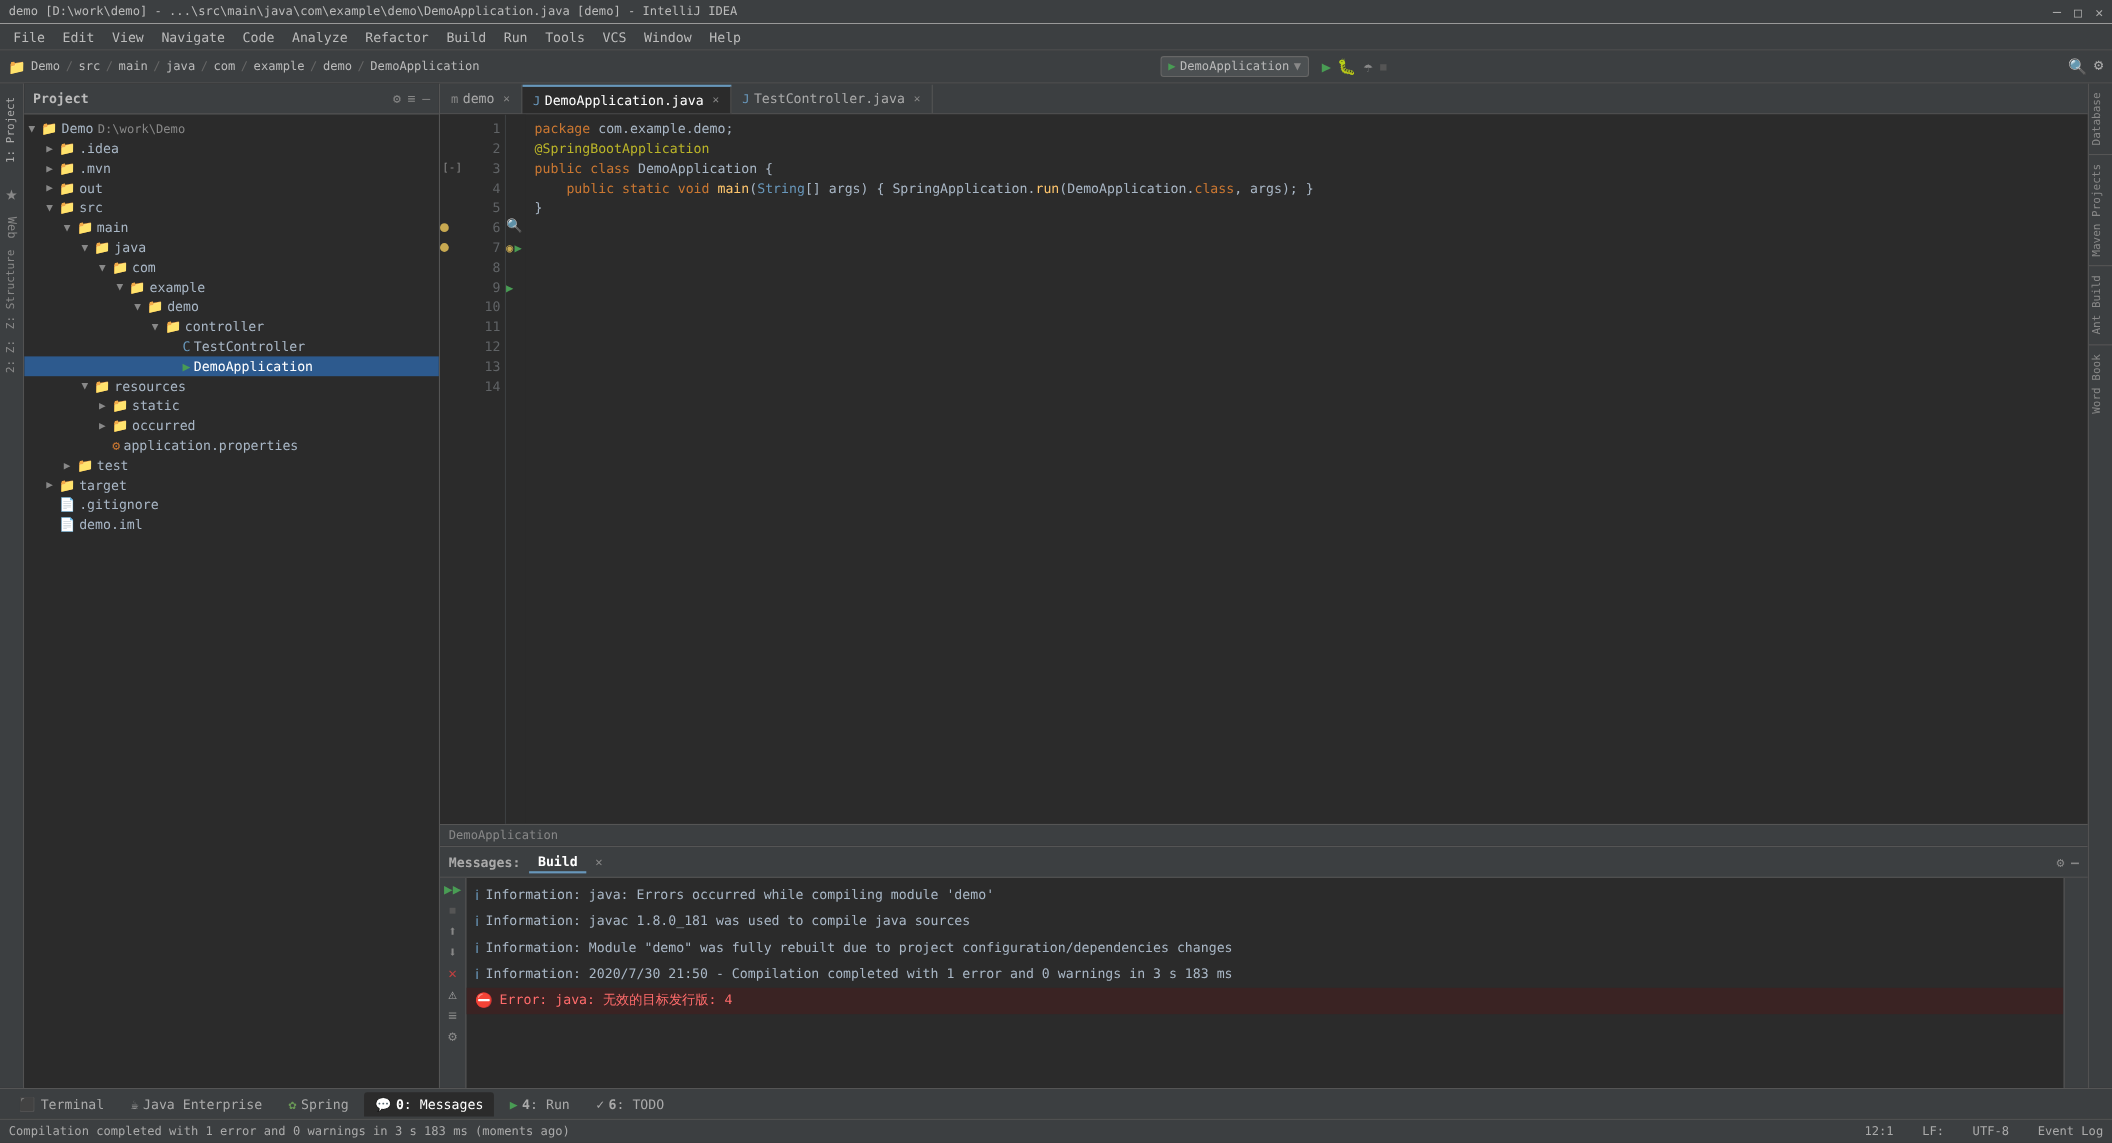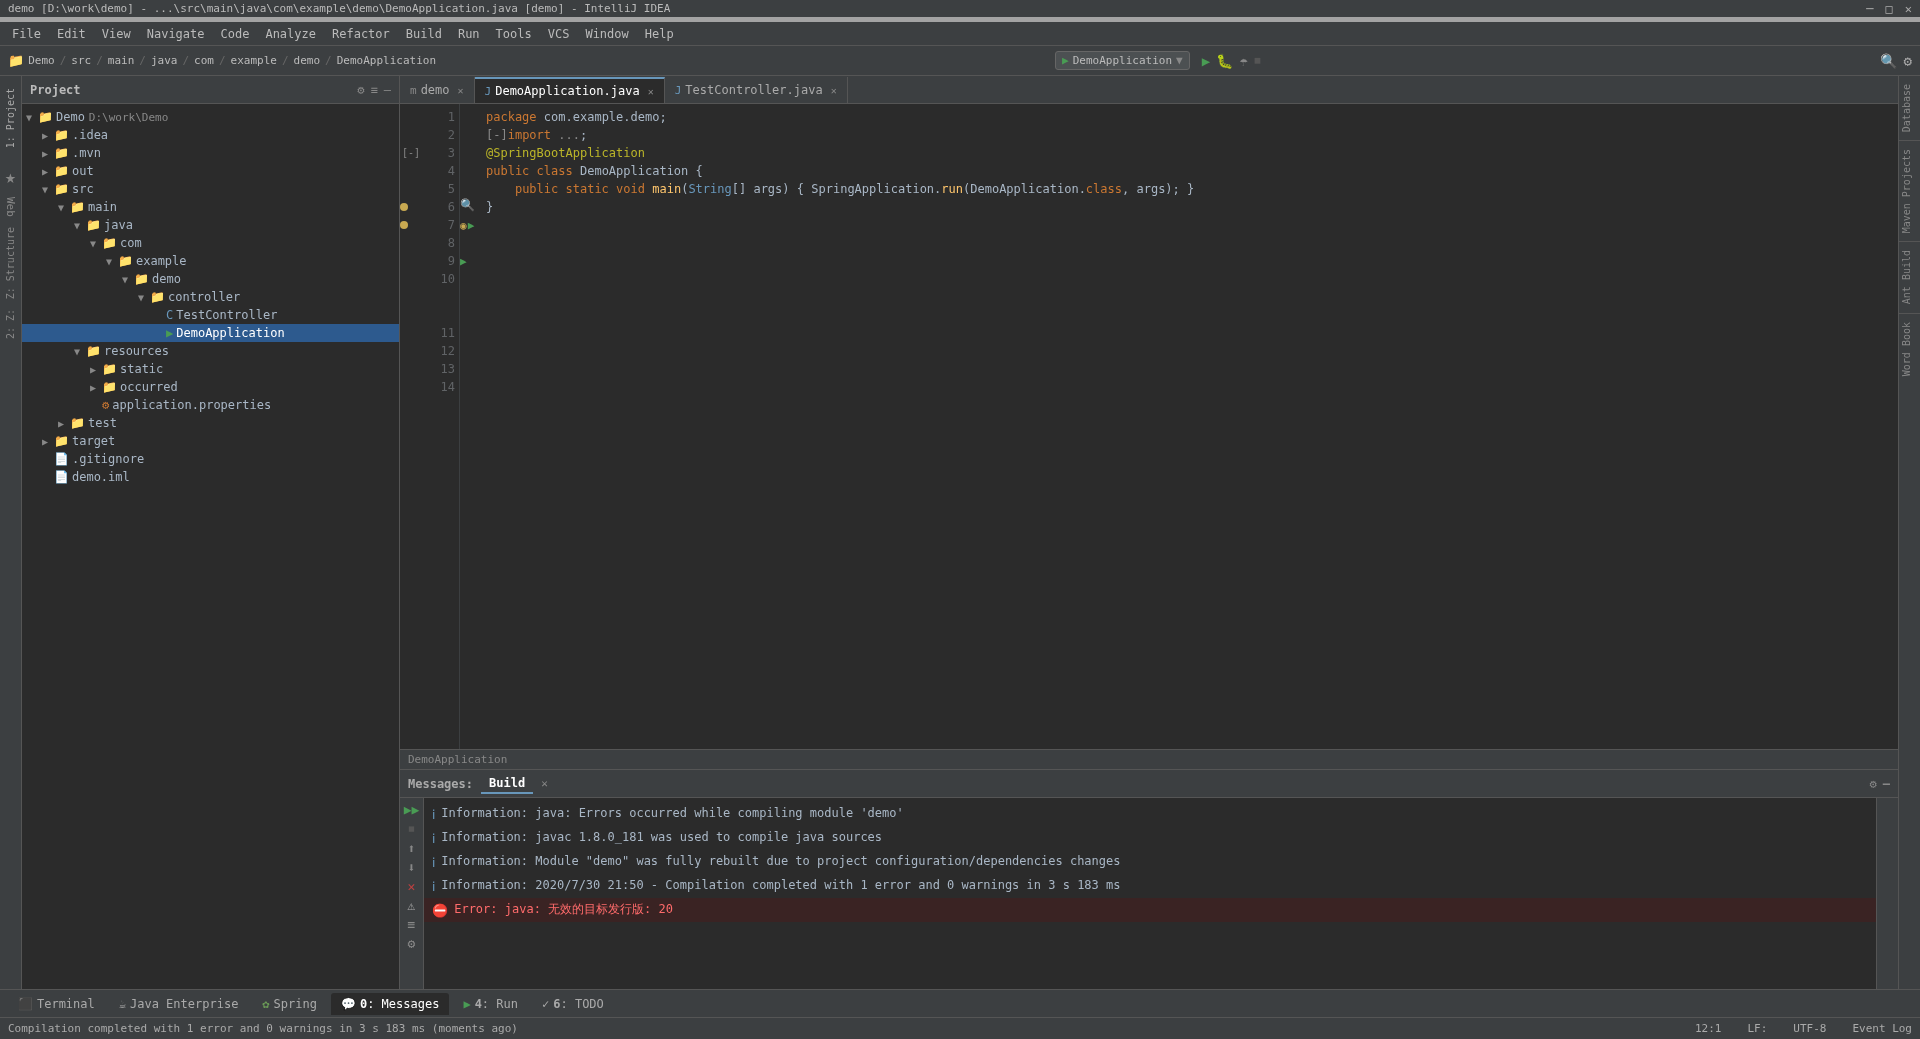--- a/index.html
+++ b/index.html
@@ -1,19 +1,19 @@
 <!DOCTYPE html>
 <html><head>
   <meta charset="utf-8">
   <style>
     * { margin: 0; padding: 0; box-sizing: border-box; }
     body { font-family: 'Consolas', 'Monaco', monospace; font-size: 12px; background: #2b2b2b; color: #a9b7c6; overflow: hidden; width: 1920px; height: 1039px; }
 
     
-    #title-bar { background: #3c3f41; height: 22px; display: flex; align-items: center; padding: 0 8px; color: #bbbbbb; font-size: 11px; border-bottom: 5px solid #a3a3a3; }
+    #title-bar { background: #3c3f41; height: 22px; display: flex; align-items: center; padding: 0 8px; color: #bbbbbb; font-size: 11px; border-bottom: 1px solid #a3a3a3; }
     #title-bar .window-controls { margin-left: auto; display: flex; gap: 12px; }
     #title-bar .win-btn { cursor: pointer; font-size: 12px; color: #aaa; }
 
     
     #menu-bar { background: #3c3f41; height: 24px; display: flex; align-items: center; padding: 0 4px; border-bottom: 1px solid #555; }
     .menu-item { padding: 2px 8px; color: #bbbbbb; font-size: 12px; cursor: pointer; }
 
     
     #toolbar { background: #3c3f41; height: 30px; display: flex; align-items: center; padding: 0 8px; gap: 4px; border-bottom: 1px solid #555; }
     .breadcrumb-item { color: #bbbbbb; font-size: 11px; display: flex; align-items: center; gap: 3px; }
@@ -365,21 +365,21 @@
         </div>
         <div style="display:flex; justify-content:flex-end; align-items:center; height:18px;">
             <span style="color:#606366;">8</span>
           </div>
         <div style="display:flex; justify-content:flex-end; align-items:center; height:18px;">
             <span style="color:#606366;">9</span>
           </div>
         <div style="display:flex; justify-content:flex-end; align-items:center; height:18px;">
             <span style="color:#606366;">10</span>
           </div>
-        <div style="display:flex; justify-content:flex-end; align-items:flex-end; height:18px;margin-top:36px;">
+        <div style="display:flex; justify-content:flex-end; align-items:flex-end; height:18px;">
             <span style="color:#606366;">11</span>
           </div>
         <div style="display:flex; justify-content:flex-end; align-items:center; height:18px;">
             <span style="color:#606366;">12</span>
           </div>
         <div style="display:flex; justify-content:flex-end; align-items:center; height:18px;">
             <span style="color:#606366;">13</span>
           </div>
         <div style="display:flex; justify-content:flex-end; align-items:center; height:18px;">
             <span style="color:#606366;">14</span>
@@ -401,21 +401,20 @@
         </div>
         <div style="height:18px;"></div>
         <div style="height:18px; display:flex; align-items:center;">
           <span style="color:#499c54; font-size:11px; cursor:pointer;">▶</span>
         </div>
       </div>
 
       <div id="code-area">
         <div class="code-line"><span class="kw">package</span> <span>com</span><span>.</span><span>example</span><span>.</span><span>demo</span><span>;</span></div>
         <div class="code-line"></div>
-        <div class="code-line"><span style="color:#888; cursor:pointer;">[-]</span><span class="kw">import</span> <span style="color:#888;">...</span><span>;</span></div>
         <div class="code-line"></div>
         <div class="code-line"></div>
         <div class="code-line"><span class="annotation">@SpringBootApplication</span></div>
         <div class="code-line"><span class="kw">public</span> <span class="kw">class</span> <span style="color:#a9b7c6;">DemoApplication</span> <span>{</span></div>
         <div class="code-line"></div>
         <div class="code-line">    <span class="kw">public</span> <span class="kw">static</span> <span class="kw">void</span> <span class="method">main</span><span>(</span><span class="param-type">String</span><span>[]</span> <span>args</span><span>)</span> <span>{</span> <span style="color:#a9b7c6;">SpringApplication</span><span>.</span><span class="method">run</span><span>(</span><span style="color:#a9b7c6;">DemoApplication</span><span>.</span><span class="kw">class</span><span>,</span> <span>args</span><span>);</span> <span>}</span></div>
         <div class="code-line"></div>
         <div class="code-line"></div>
         <div class="code-line"><span>}</span></div>
         <div class="code-line"></div>
@@ -461,21 +460,21 @@
           <div class="build-msg">
             <span class="msg-icon info">ℹ</span>
             <span class="msg-text">Information: Module "demo" was fully rebuilt due to project configuration/dependencies changes</span>
           </div>
           <div class="build-msg">
             <span class="msg-icon info">ℹ</span>
             <span class="msg-text">Information: 2020/7/30 21:50 - Compilation completed with 1 error and 0 warnings in 3 s 183 ms</span>
           </div>
           <div class="build-msg error">
             <span class="msg-icon error">⛔</span>
-            <span class="msg-text" style="color:#ff6b6b;">Error: java: 无效的目标发行版: 20</span>
+            <span class="msg-text" style="color:#ff6b6b;">Error: java: 无效的目标发行版: 4</span>
           </div>
         </div>
         <div class="build-right-strip"></div>
       </div>
     </div>
 
   </div>
 
   <div id="right-side-panel" style="width:22px; background:#3c3f41; border-left:1px solid #555; display:flex; flex-direction:column; align-items:center;">
     <div style="width:100%; border-bottom:1px solid #555; padding:8px 2px;">

